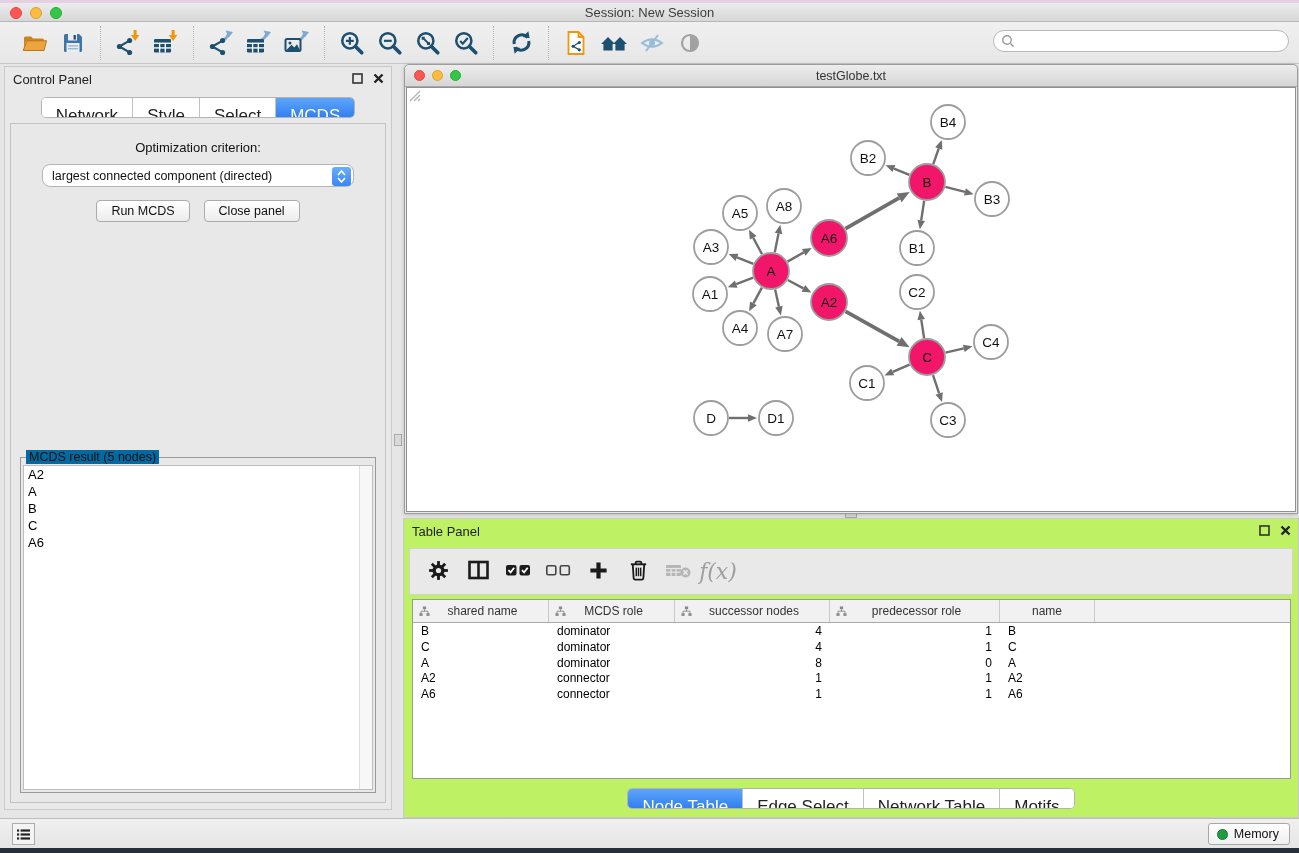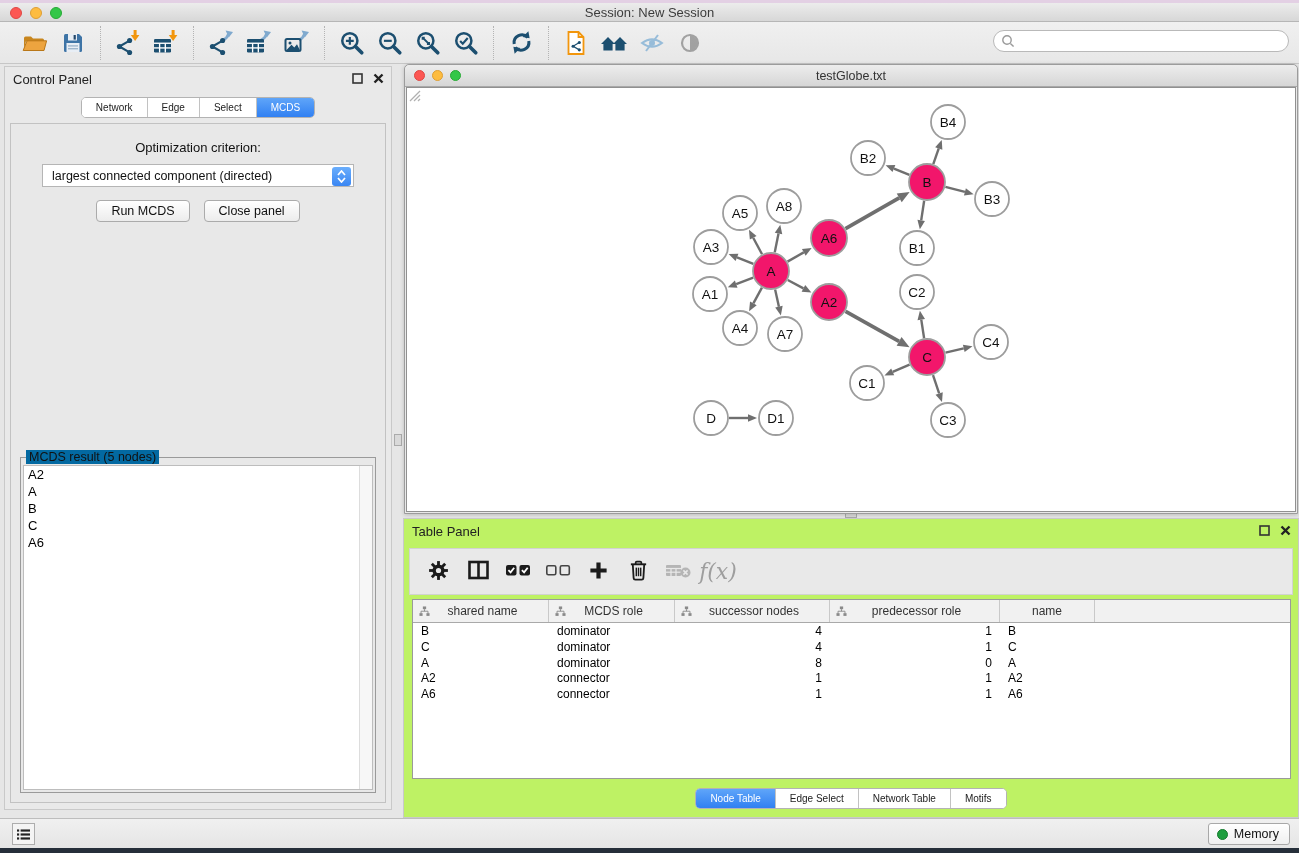--- a/index.html
+++ b/index.html
@@ -42,30 +42,30 @@
   
   .control-panel { position:absolute; left:4px; top:66px; width:388px; height:744px;
     background:#e9e9e9; border:1px solid #c9c9c9; }
   .panel-header { position:absolute; left:0; top:0; right:0; height:24px; }
   .panel-header .ph-title { position:absolute; left:8px; top:5px; font-size:13px; color:#222; }
   .ph-btns { position:absolute; right:6px; top:5px; display:flex; gap:8px; }
   .ph-btn { width:13px; height:13px; background:transparent; border:none; padding:0; cursor:pointer; display:flex; align-items:center; justify-content:center; }
 
   .cp-tabs { position:absolute; left:0; right:0; top:30px; display:flex; justify-content:center; }
   .tab-group { display:flex; border:1px solid #b3b3b3; border-radius:5px; overflow:hidden; background:#fff; height:21px; }
-  .ui-tab { padding:0 14px; font-size:10px; line-height:19px; color:#222; background:#fff;
+  .ui-tab { padding:8px 14px; font-size:17px; line-height:19px; color:#222; background:#fff;
     border-right:1px solid #c2c2c2; cursor:pointer; white-space:nowrap; }
   .ui-tab:last-child { border-right:none; }
   .ui-tab.active { background:linear-gradient(#5fa5f9,#3180f2); color:#fff; }
 
   .cp-content { position:absolute; left:5px; right:5px; top:56px; bottom:6px;
     background:#e8e8e8; border:1px solid #c2c2c2; }
   .opt-label { margin-top:16px; text-align:center; font-size:13px; color:#111; }
   .criterion-row { display:flex; justify-content:center; margin-top:9px; }
-  .select-box { position:relative; width:312px; height:23px; background:#fff; border:1px solid #b5b5b5; border-radius:0; }
+  .select-box { position:relative; width:312px; height:23px; background:#fff; border:1px solid #b5b5b5; border-radius:8px; }
   .select-box .sel-text { position:absolute; left:9px; top:4px; font-size:12.5px; color:#111; white-space:nowrap; }
   .select-stepper { position:absolute; right:2px; top:2px; width:19px; height:19px; border-radius:3px;
     background:linear-gradient(#6aaefc,#3a86f3); display:flex; flex-direction:column; align-items:center; justify-content:center; gap:1px; }
   .cp-buttons { display:flex; justify-content:center; gap:14px; margin-top:13px; }
   .std-btn { height:22px; padding:0 14px; font-size:12.5px; color:#111;
     background:linear-gradient(#ffffff,#ececec); border:1px solid #ababab; border-radius:4px; cursor:pointer;
     font-family:"Liberation Sans",sans-serif; }
 
   .result-box { position:absolute; left:9px; right:9px; top:333px; bottom:9px; border:1px solid #9a9a9a; }
   .result-legend { position:absolute; left:5px; top:-8px; background:#0369a1; padding:0 3px; font-size:12.5px; color:#111; }
@@ -349,21 +349,21 @@
       <button class="ph-btn">
         <svg width="11" height="11" viewBox="0 0 11 11">
             <path d="M1.5 1.5 L9.5 9.5 M9.5 1.5 L1.5 9.5" stroke="#222" stroke-width="2.4"></path>
           </svg>
       </button>
     </span>
   </div>
   <div class="cp-tabs">
       <div class="tab-group" id="cp-tab-group">
         <div class="ui-tab">Network</div>
-        <div class="ui-tab">Edge</div>
+        <div class="ui-tab">Style</div>
         <div class="ui-tab">Select</div>
         <div class="ui-tab active">MCDS</div>
       </div>
     </div>
   <div class="cp-content">
     <div class="opt-label">Optimization criterion:</div>
     <div class="criterion-row">
       <div class="select-box">
         <span class="sel-text">largest connected component (directed)</span>
         <span class="select-stepper">

